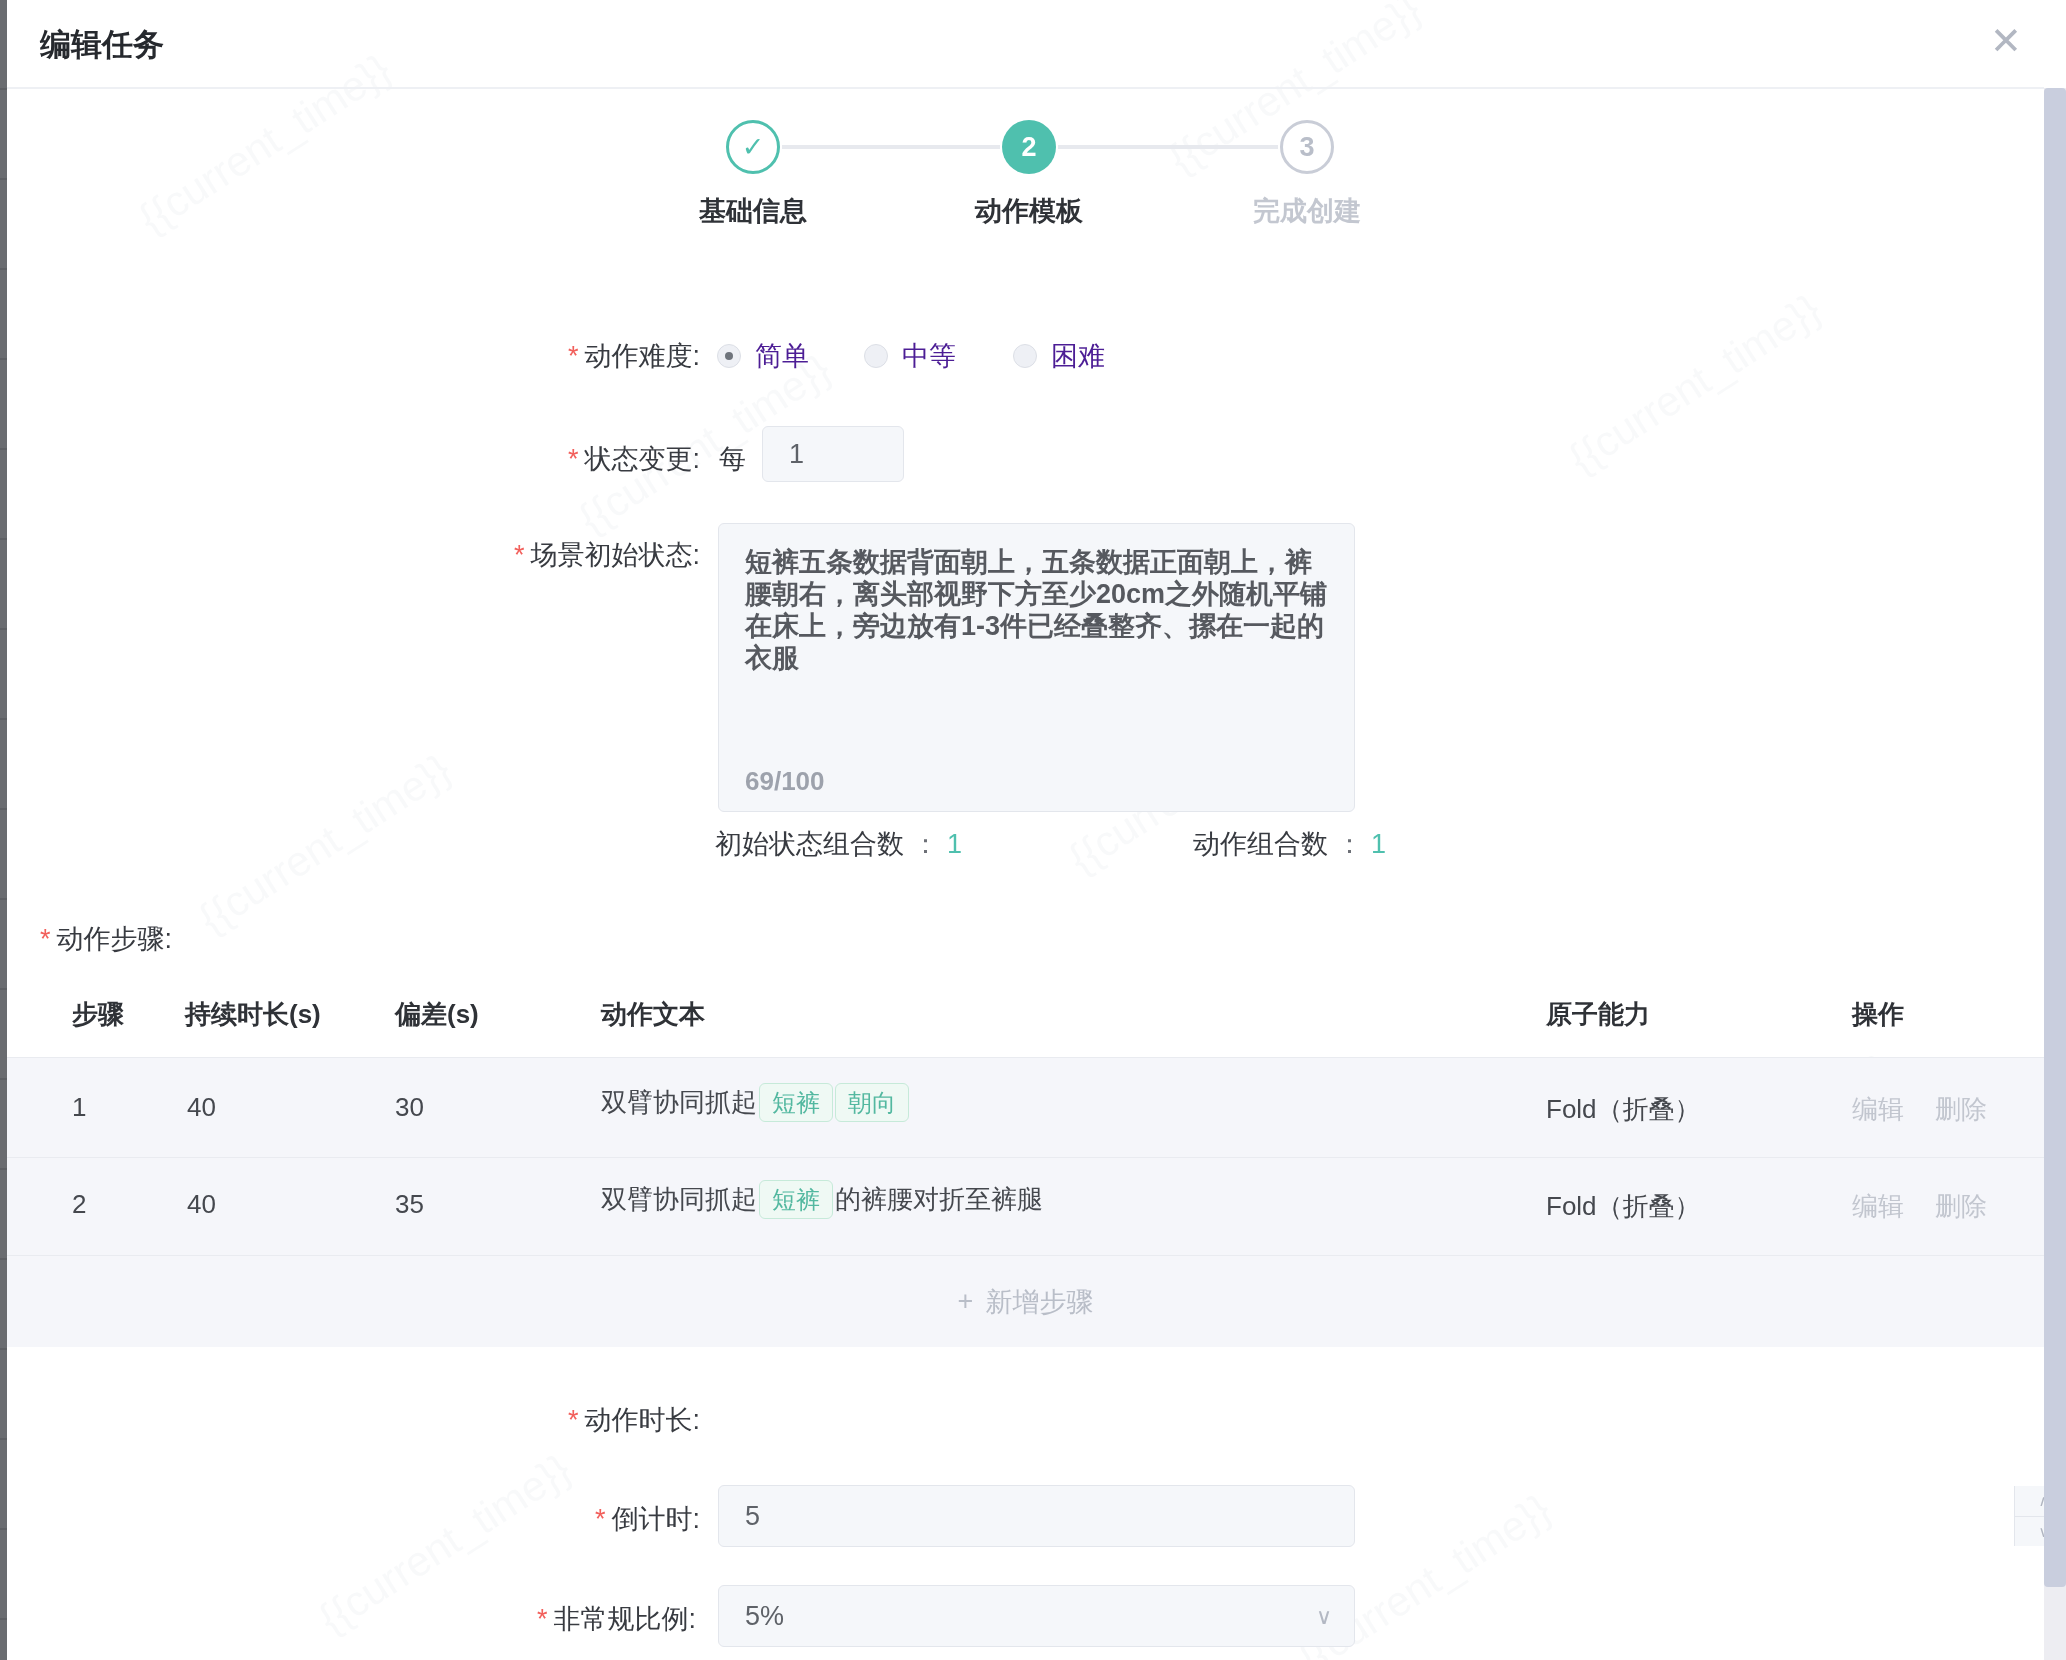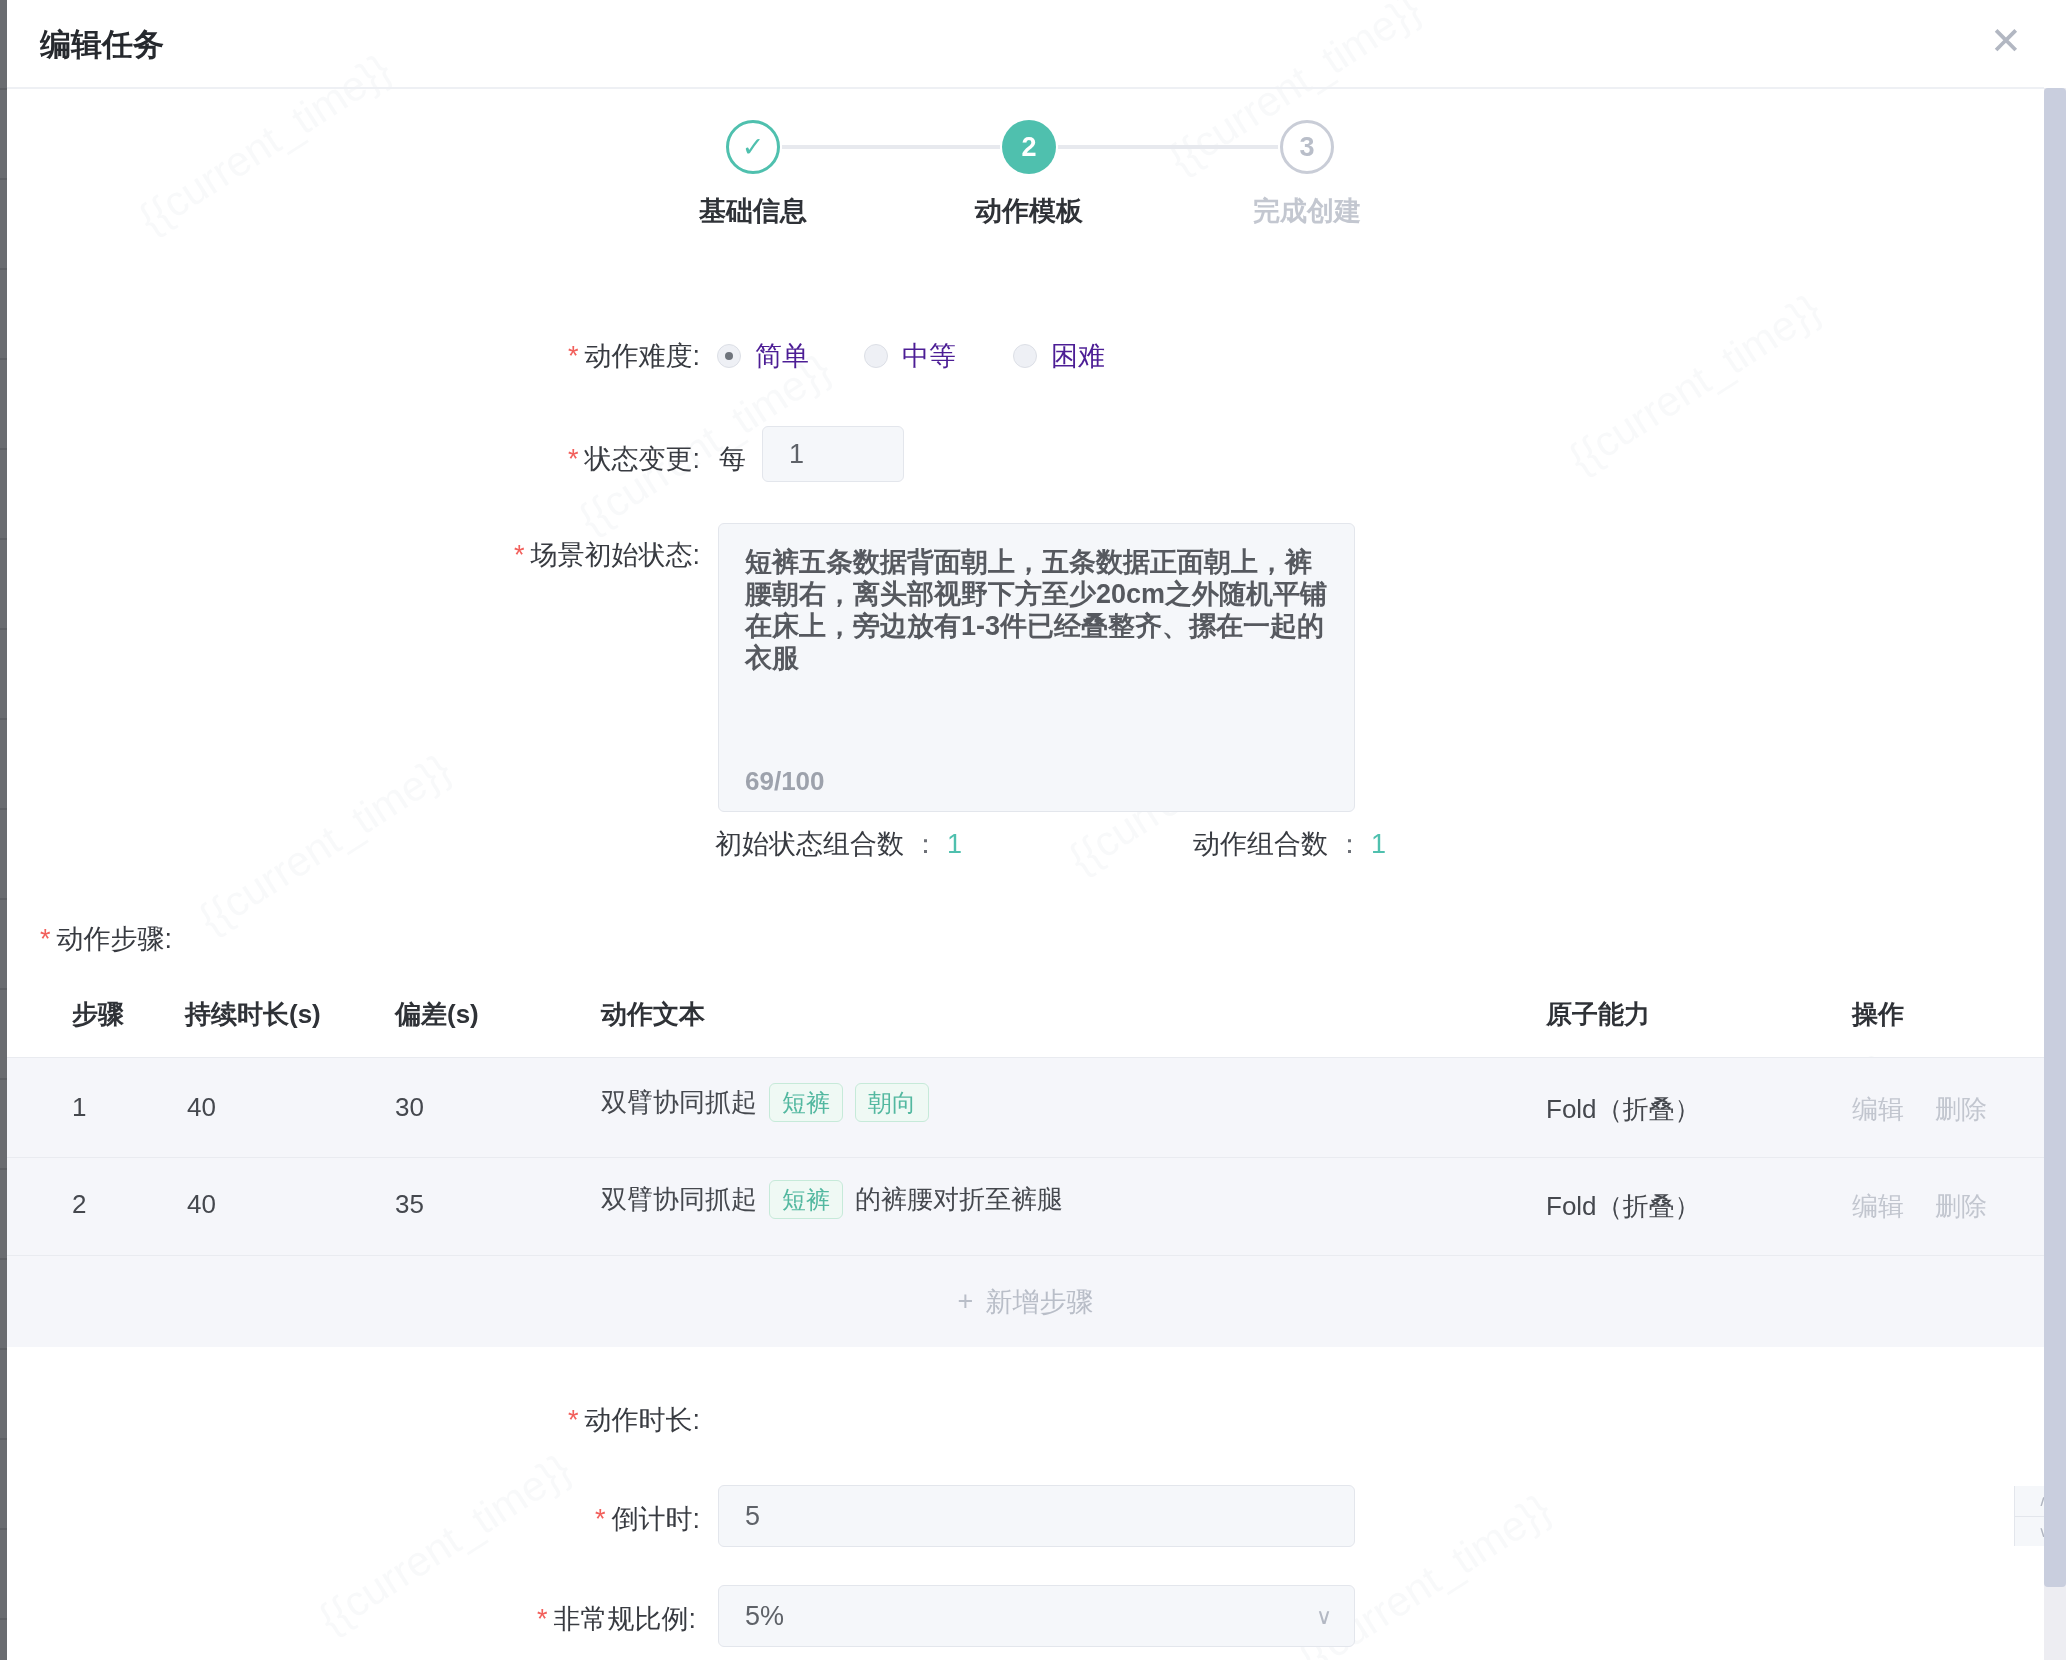--- a/index.html
+++ b/index.html
@@ -39,21 +39,21 @@
   .t-area{left:718px;top:523px;width:637px;height:289px;background:#f5f7fa;border:1px solid #e3e6ec;
     border-radius:6px;box-sizing:border-box;padding:22px 26px;font-size:27px;line-height:32px;color:#56595f;font-weight:bold;}
   .counter{position:absolute;left:26px;bottom:14px;font-size:26px;color:#9da2ac;}
   .combo-val{color:#4fc0ae;}
   
   .tbl-head{font-size:26px;font-weight:bold;color:#2f3237;top:997px;}
   .band{left:7px;width:2037px;background:#f5f6fa;border-top:1px solid #e9ebf0;box-sizing:border-box;}
   .cell{font-size:26px;color:#45484e;}
   .tag{display:inline-flex;align-items:center;padding:3px 12px;border:1px solid #c6ead9;
     background:#eff9f4;color:#53b8a0;border-radius:6px;font-size:24px;line-height:1.3;}
-  .rowflex{display:flex;align-items:center;gap:12px;}
+  .rowflex{display:flex;align-items:center;gap:2px;}
   .op-link{color:#c2c6cf;font-size:26px;cursor:pointer;}
   .add-row{left:7px;top:1255px;width:2037px;height:92px;display:flex;align-items:center;
     justify-content:center;gap:12px;color:#b9bec8;font-size:27px;cursor:pointer;}
   
   .spin-box{left:1295px;top:0;width:59px;height:60px;border-left:1px solid #e3e6ec;box-sizing:border-box;}
   .spin-btn{width:100%;height:30px;box-sizing:border-box;display:flex;align-items:center;
     justify-content:center;font-size:15px;color:#b0b5c0;cursor:pointer;background:#f5f7fa;border-radius:0 6px 0 0;}
   .spin-btn.dn{border-top:1px solid #e3e6ec;border-radius:0 0 6px 0;}
   .chev{position:absolute;right:22px;top:18px;font-size:22px;color:#b3b8c3;}
   

